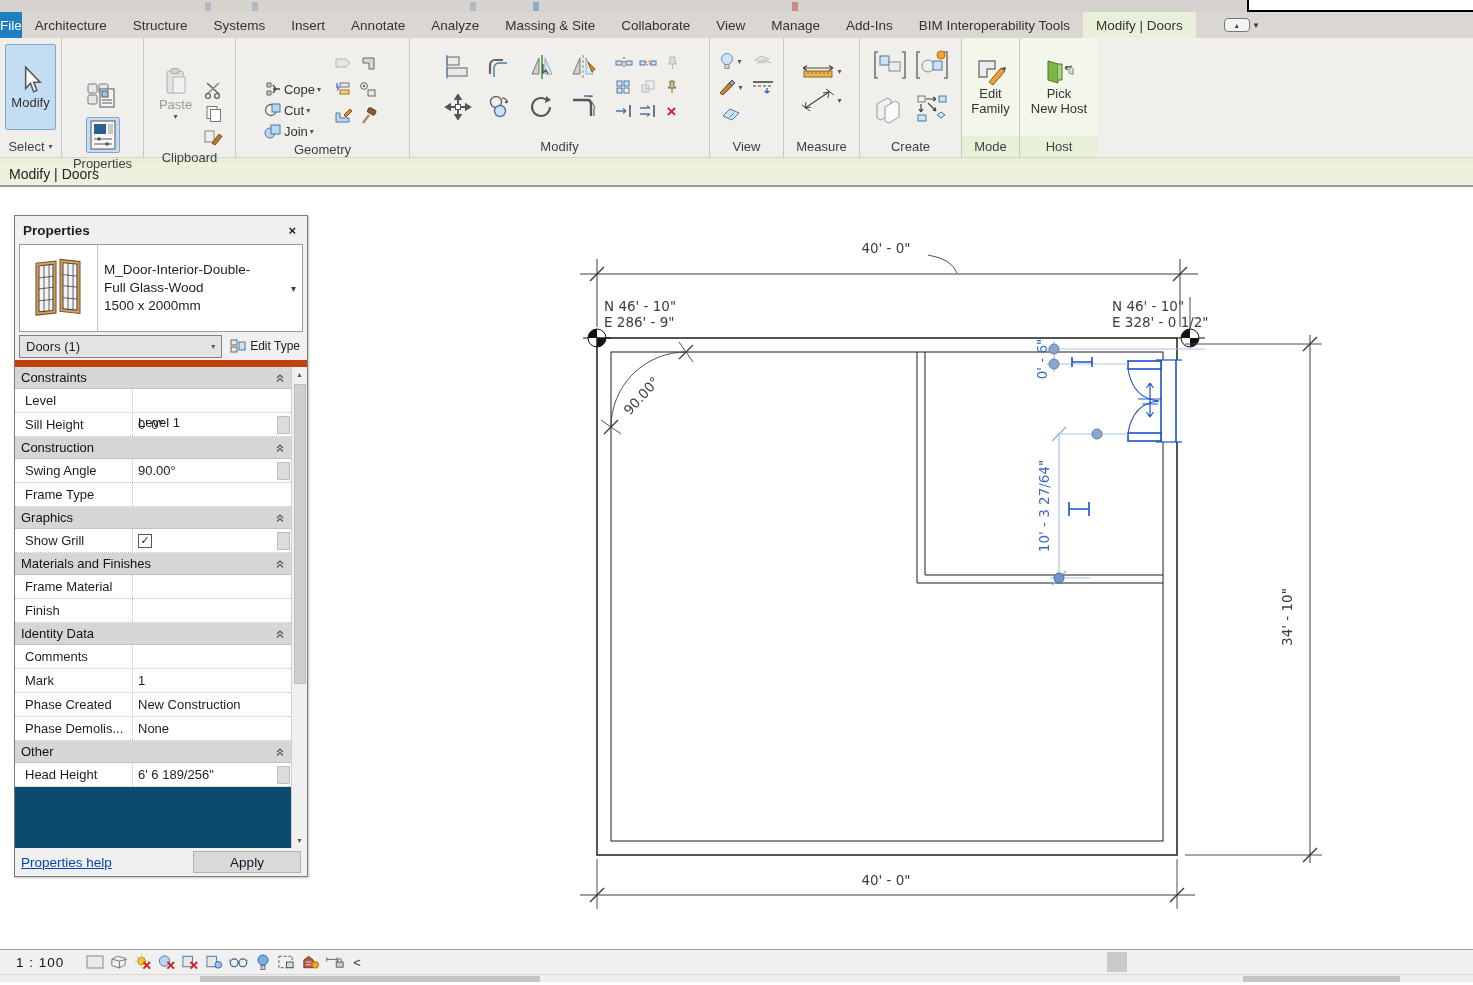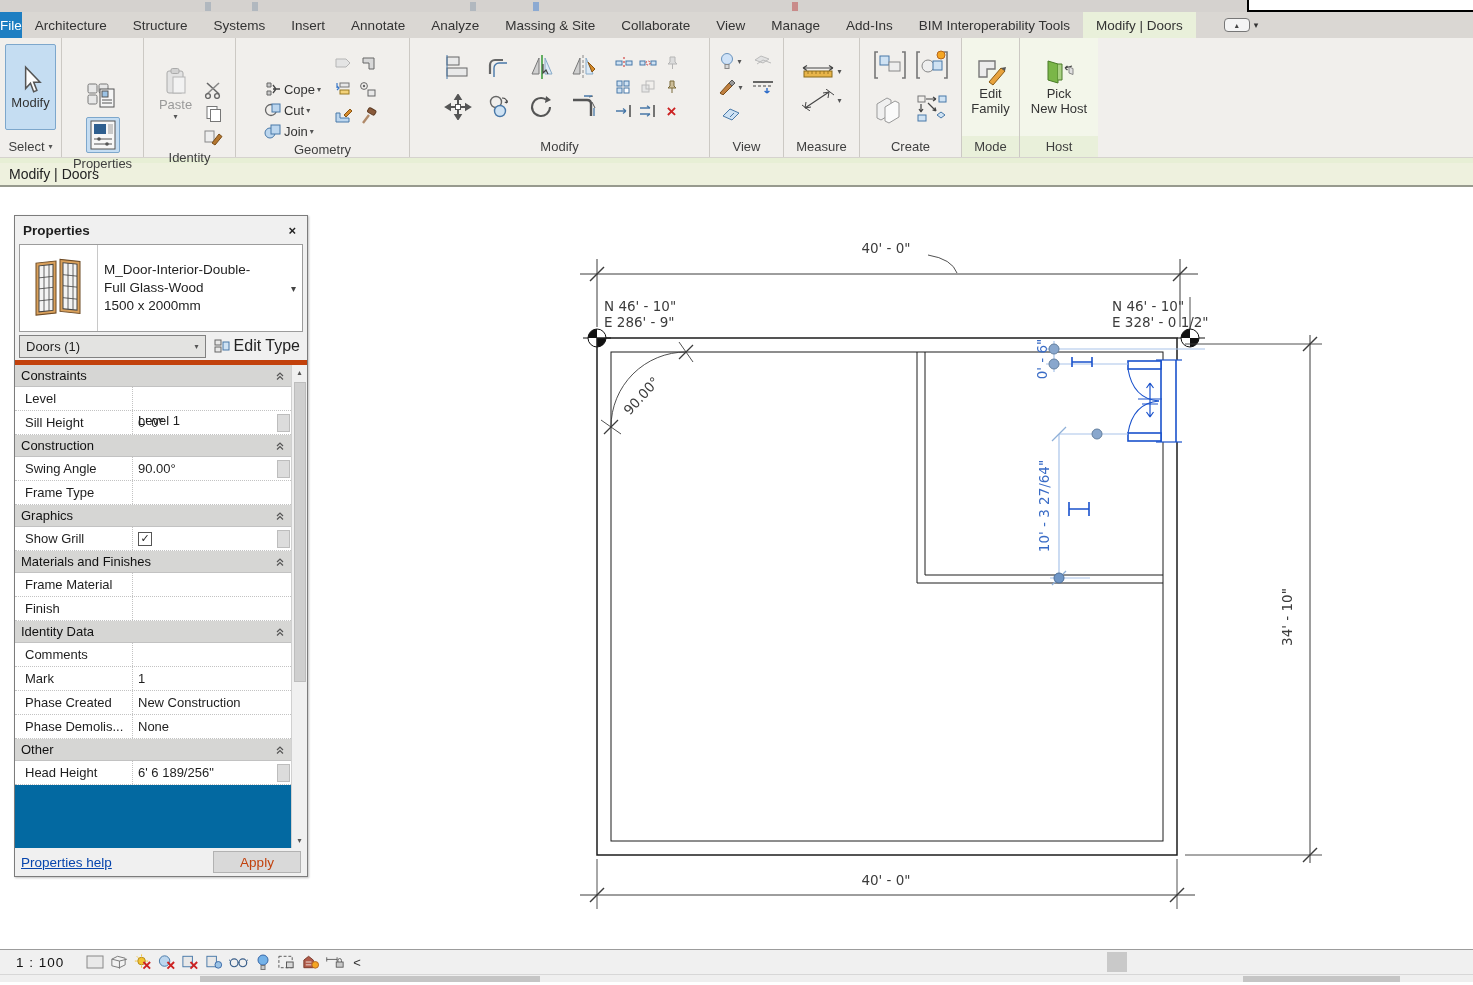--- a/index.html
+++ b/index.html
@@ -67,41 +67,41 @@
   .pal-title { height:28px; display:flex; align-items:center; padding:0 8px; font-weight:bold; font-size:13.5px; }
   .pal-close { margin-left:auto; font-size:13px; color:#222; padding:0 3px; }
   .type-sel { margin:0 4px; height:88px; background:#fff; border:1px solid #9c9c9c; display:flex; align-items:center; }
   .thumb { width:78px; height:86px; border-right:1px solid #c8c8c8; display:flex; align-items:center; justify-content:center; background:#fff; }
   .type-text { flex:1; padding:4px 6px; line-height:1.35; font-size:13.5px; }
   .type-dd { padding:0 6px; color:#444; font-size:10px; }
   .filter-row { height:28px; display:flex; align-items:center; gap:5px; padding:2px 4px; }
   .combo { flex:1; height:23px; background:#e3e3e1; border:1px solid #818181; display:flex; align-items:center;
            padding:0 6px; font-size:13px; }
   .combo .dd { margin-left:auto; }
-  .edittype { display:flex; align-items:center; gap:4px; padding:0 3px; font-size:16px; color:#222; }
-
-  .gridwrap { flex:1; display:flex; border-top:5px solid #c2410c; background:#0369a1; overflow:hidden; }
+  .edittype { display:flex; align-items:center; gap:4px; padding:0 3px; font-size:12px; color:#222; }
+
+  .gridwrap { flex:1; display:flex; border-top:7px solid #c2410c; background:#0c4a6e; overflow:hidden; }
   .propgrid { flex:1; }
   .grp { height:22px; background:#d6d6d4; display:flex; align-items:center; padding:0 6px;
          border-bottom:1px solid #c2c2c2; color:#111; }
   .grp .chev { margin-left:auto; }
   .prow { height:24px; display:flex; border-bottom:1px dotted #c3c3c3; background:#fff; }
   .prow .lbl { width:118px; padding-left:10px; display:flex; align-items:center; border-right:1px dotted #c3c3c3; }
   .prow .val { flex:1; display:flex; align-items:center; padding-left:5px; position:relative; }
   .prow .val.sel { box-shadow:inset 0 0 0 2px #000;margin-top:33px; }
   .stub { width:13px; height:18px; background:#dcdcdc; border:1px solid #bdbdbd; margin-left:auto; margin-right:1px; }
   .cb { width:14px; height:14px; border:1px solid #555; background:#fff; display:flex; align-items:center;
         justify-content:center; font-size:11px; color:#222; }
   .vscroll { width:16px; background:#f0f0f0; border-left:1px solid #d0d0d0; display:flex; flex-direction:column; align-items:center; }
   .vscroll .arr { height:15px; font-size:8px; color:#555; display:flex; align-items:center; }
   .vthumb { width:12px; flex:0 0 300px; background:#cfcfcf; margin-top:2px; border:1px solid #bdbdbd; }
   .pal-bottom { height:28px; display:flex; align-items:center; padding:0 6px; }
   .helplink { color:#0645ad; text-decoration:underline; font-size:13.5px; }
-  .applybtn { margin-left:auto; width:88px; height:22px; background:#d9d9d9; border:1px solid #b2b2b2;
-              color:#c2410c; font-size:13.5px; display:flex; align-items:center; justify-content:center;text-align:center; }
+  .applybtn { margin-left:auto; width:108px; height:22px; background:#d9d9d9; border:1px solid #b2b2b2;
+              color:#0f172a; font-size:13.5px; display:flex; align-items:center; justify-content:center;text-align:center; }
 
   
   .viewbar { height:25px; background:#f0f0f0; border-top:1px solid #9c9c9c; display:flex; align-items:center;
              gap:5px; padding-left:16px; position:relative; }
   .scaletxt { font-size:13.5px; color:#111; margin-right:16px; letter-spacing:1px; }
   .vb-icon { width:19px; height:19px; display:flex; align-items:center; justify-content:center; }
   .vb-chev { font-size:13px; color:#333; margin-left:4px; }
   .splitter { position:absolute; left:1107px; top:2px; width:20px; height:20px; background:#c9c9c9; }
   .hscroll { position:relative; height:8px; background:#efefef; border-top:1px solid #d7d7d7; }
   .hthumb { position:absolute; top:1px; height:6px; background:#c5c5c5; }
@@ -212,21 +212,21 @@
             <rect x="3" y="1.5" width="10" height="12" fill="#fff" stroke="#777"></rect>
             <rect x="6.5" y="4.5" width="10" height="12" fill="#fff" stroke="#777"></rect>
           </svg>
           <svg class="ic" width="20" height="18" viewBox="0 0 20 18">
             <rect x="1" y="2" width="9" height="11" fill="#eee" stroke="#888"></rect>
             <path d="M8 14 L15 5 L18 7.5 L11 16 Z" fill="#b4762e" stroke="#7a4d18"></path>
           </svg>
         </div>
       </div>
       <div class="panel-label">
-        <span>Identity</span>
+        <span>Clipboard</span>
       </div>
     </div>
 
     <div class="panel" style="width:174px">
       <div class="panel-body" style="gap:10px">
         <div class="col" style="gap:5px">
           <div class="minirow">
             <svg class="ic" width="18" height="16" viewBox="0 0 18 16">
               <path d="M3 2 h4 v4 h-4 z M3 10 h4 v4 h-4 z" fill="#c9c9c9" stroke="#666"></path>
               <path d="M9 8 h7 M9 4 l3 4 l-3 4" fill="none" stroke="#444" stroke-width="1.3"></path>

